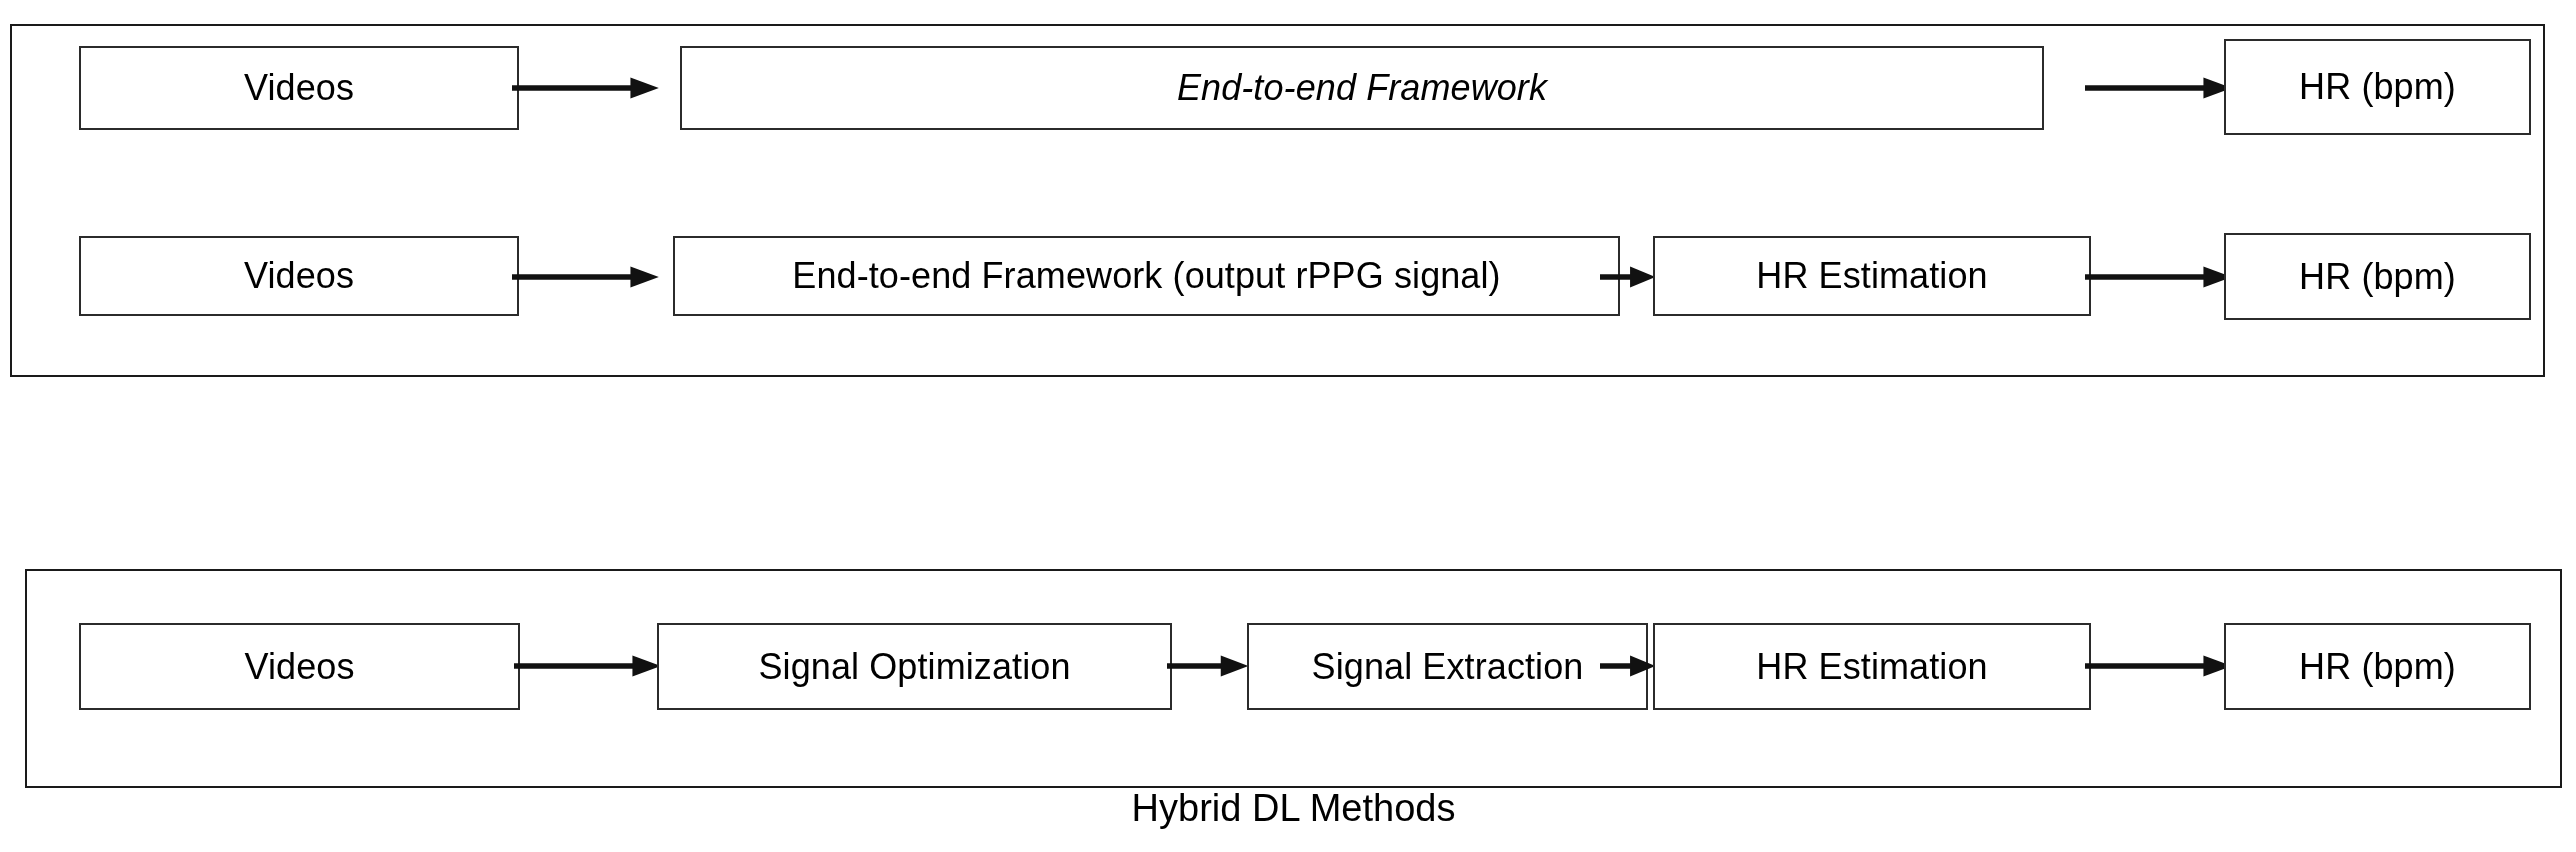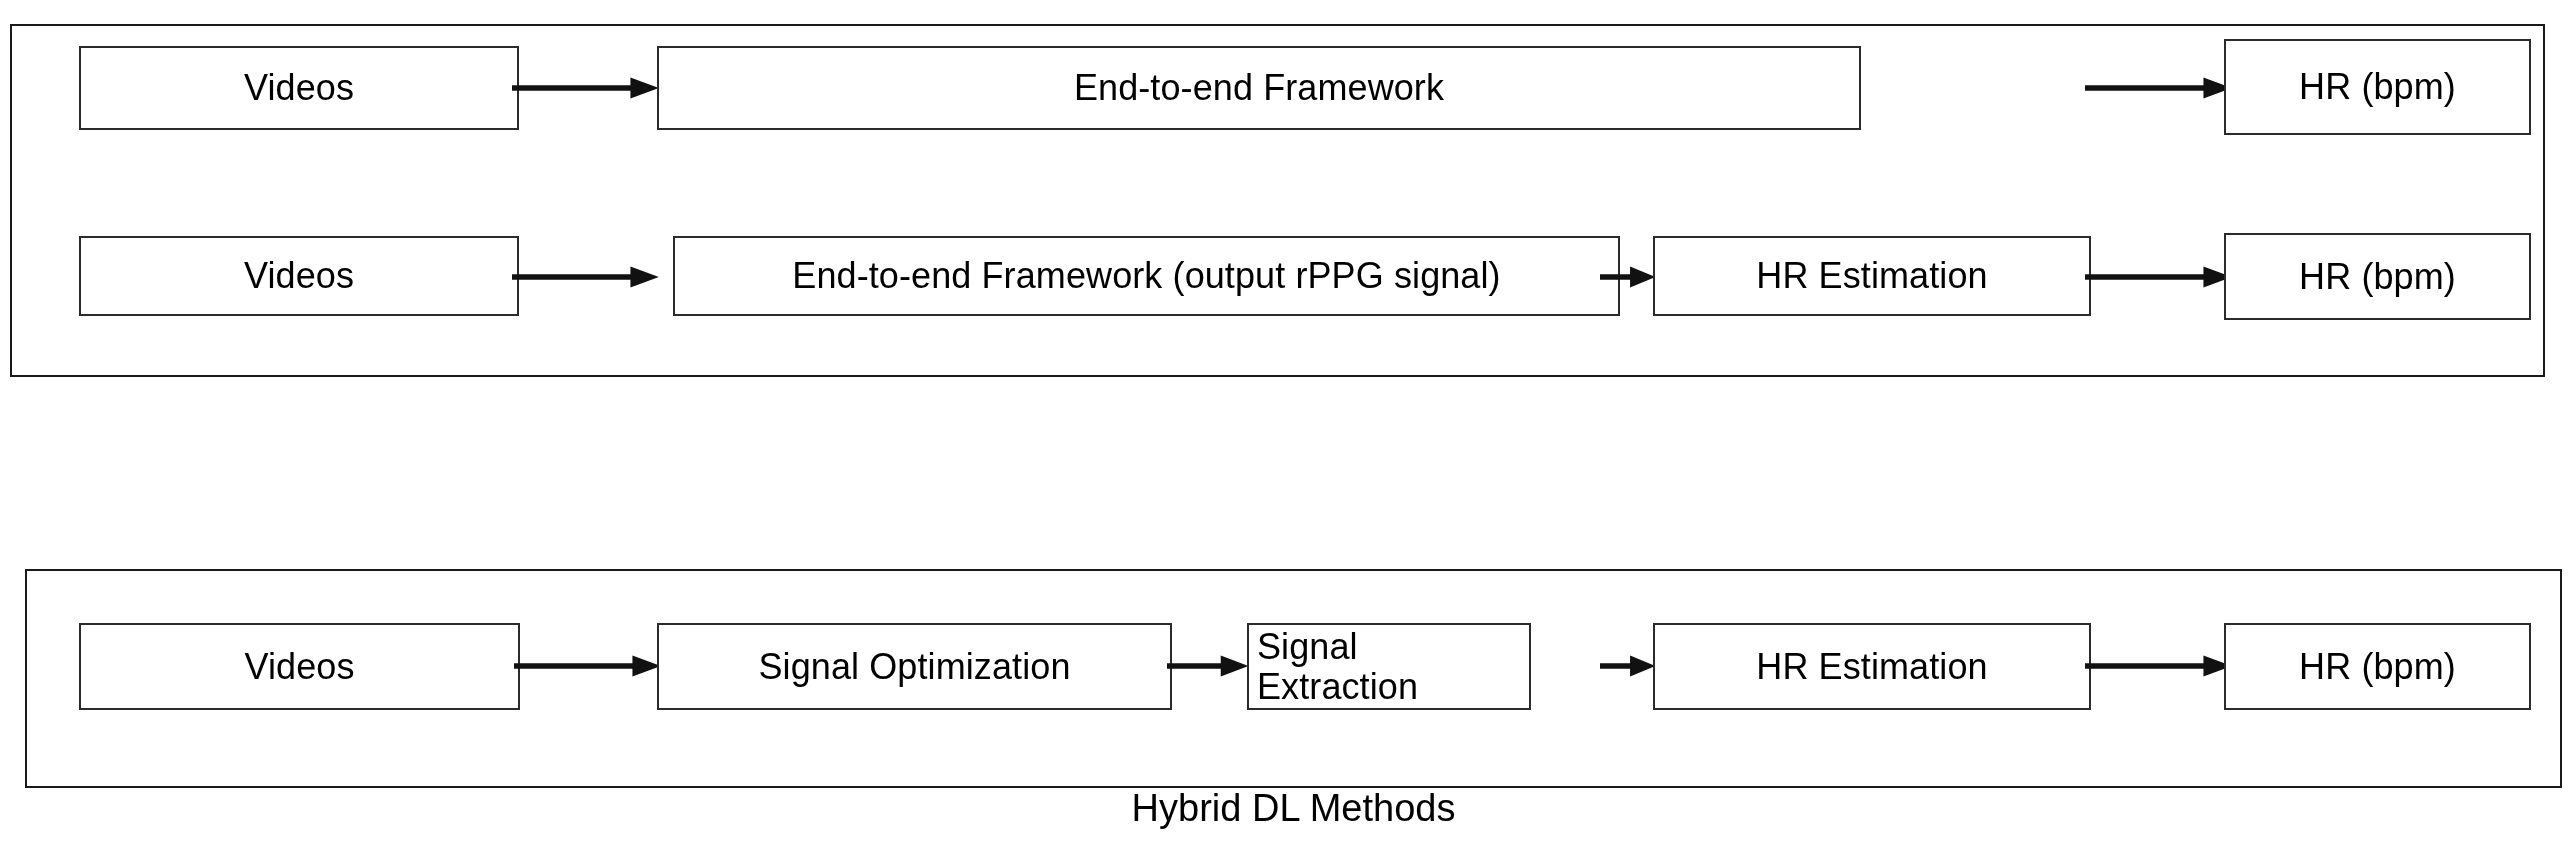--- a/index.html
+++ b/index.html
@@ -25,21 +25,21 @@
     background: #ffffff;
   }
 
   
   .node {
     border: 2.4px solid #2b2b2b;
     background: #ffffff;
     display: flex;
     align-items: center;
     justify-content: center;
-    text-align: left;
+    text-align: center;
     font-size: 36px;
     line-height: 1.1;
     font-weight: 400;
     letter-spacing: 0.1px;
     color: #000000;
     padding: 0 8px;
   }
 
   
   .arrow {
@@ -70,21 +70,21 @@
 
   <div class="abs node" style="left:79px; top:46px; width:440px; height:84px;">Videos</div>
 
   <div class="abs arrow" style="left:512px; top:76px; width:150px; height:24px;">
     <svg viewBox="0 0 190 30" preserveAspectRatio="none">
       <line x1="0" y1="15" x2="160" y2="15" stroke="#111111" stroke-width="7"></line>
       <polygon points="150,2 186,15 150,28" fill="#111111"></polygon>
     </svg>
   </div>
 
-  <div class="abs node" style="left:657px; top:46px; width:1204px; height:84px;">End-to-end Framework</div>
+  <div class="abs node" style="left:680px; top:46px; width:1364px; height:84px;font-style:italic;">End-to-end Framework</div>
 
   <div class="abs arrow" style="left:2085px; top:76px; width:150px; height:24px;">
     <svg viewBox="0 0 190 30" preserveAspectRatio="none">
       <line x1="0" y1="15" x2="160" y2="15" stroke="#111111" stroke-width="7"></line>
       <polygon points="150,2 186,15 150,28" fill="#111111"></polygon>
     </svg>
   </div>
 
   <div class="abs node" style="left:2224px; top:39px; width:307px; height:96px;">HR (bpm)</div>
 
@@ -131,21 +131,21 @@
 
   <div class="abs node" style="left:657px; top:623px; width:515px; height:87px;">Signal Optimization</div>
 
   <div class="abs arrow" style="left:1167px; top:654px; width:83px; height:24px;">
     <svg viewBox="0 0 105 30" preserveAspectRatio="none">
       <line x1="0" y1="15" x2="76" y2="15" stroke="#111111" stroke-width="7"></line>
       <polygon points="68,2 103,15 68,28" fill="#111111"></polygon>
     </svg>
   </div>
 
-  <div class="abs node" style="left:1247px; top:623px; width:284px; height:87px;">Signal Extraction</div>
+  <div class="abs node" style="left:1247px; top:623px; width:401px; height:87px;">Signal Extraction</div>
 
   <div class="abs arrow" style="left:1600px; top:654px; width:57px; height:24px;">
     <svg viewBox="0 0 72 30" preserveAspectRatio="none">
       <line x1="0" y1="15" x2="46" y2="15" stroke="#111111" stroke-width="7"></line>
       <polygon points="38,2 70,15 38,28" fill="#111111"></polygon>
     </svg>
   </div>
 
   <div class="abs node" style="left:1653px; top:623px; width:438px; height:87px;">HR Estimation</div>
 

